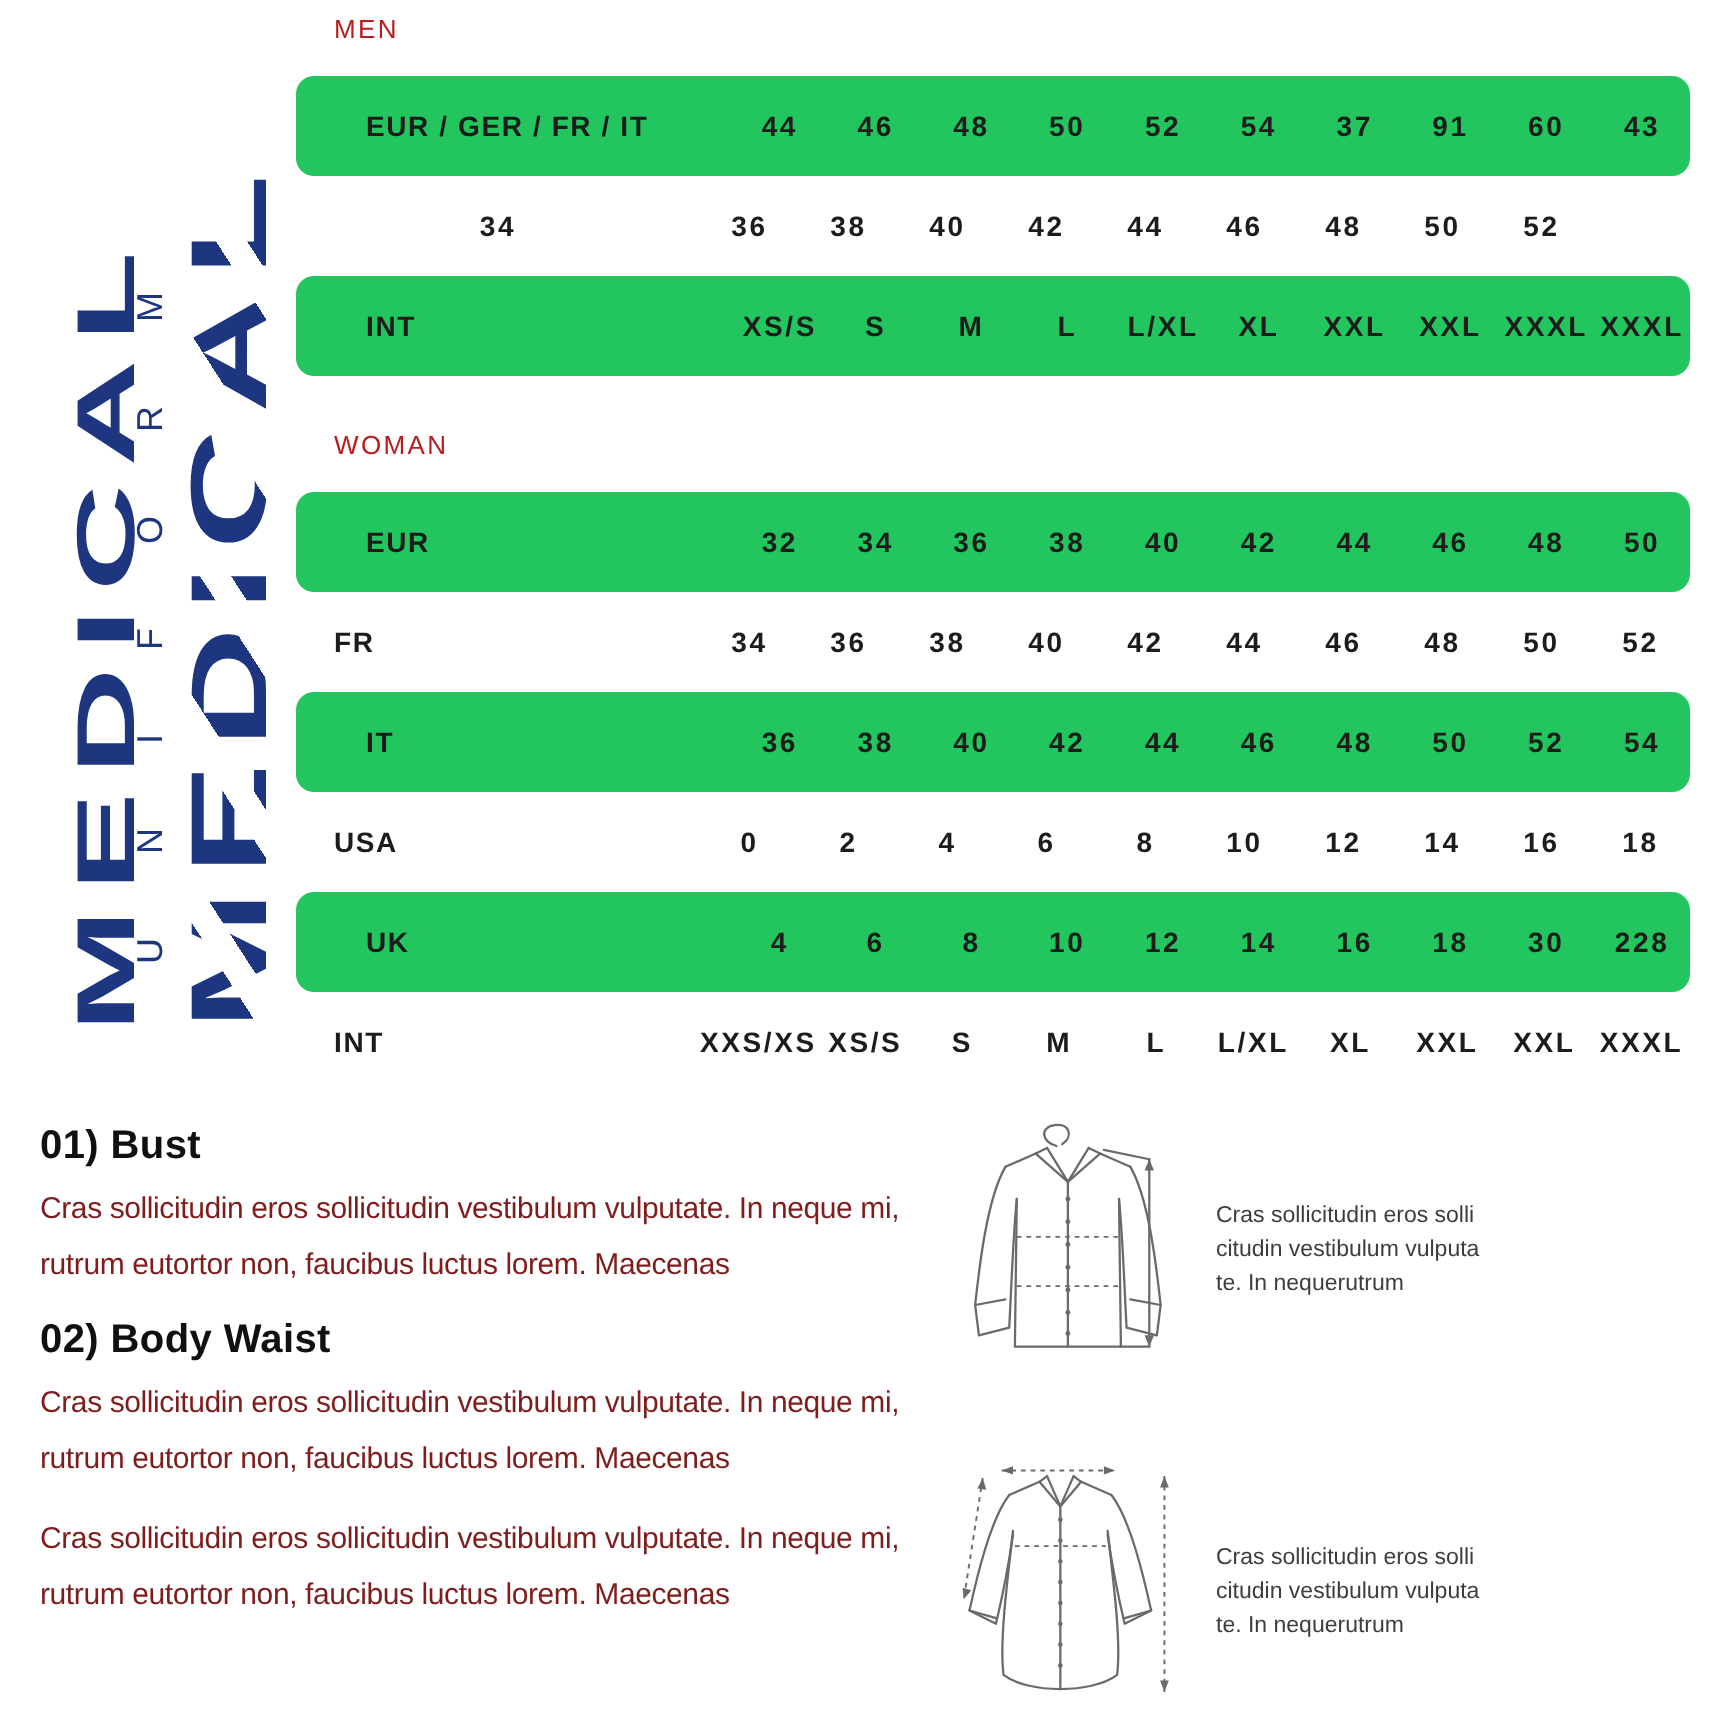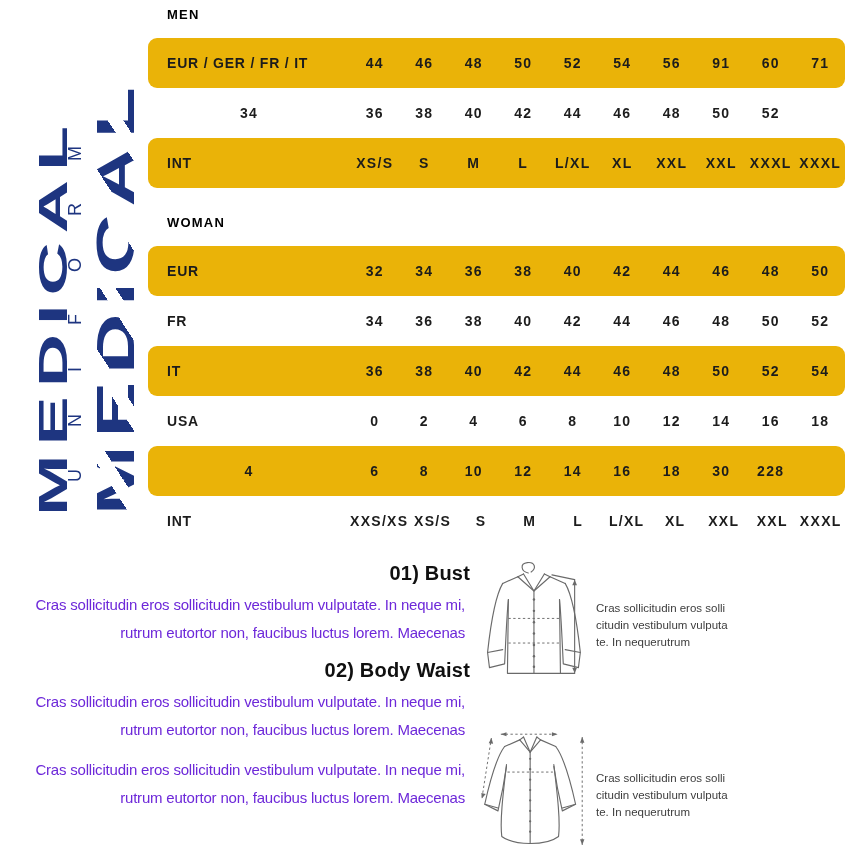--- a/index.html
+++ b/index.html
@@ -22,45 +22,45 @@
     -webkit-mask-image:repeating-linear-gradient(135deg,#000 0 30px,transparent 30px 41px);
             mask-image:repeating-linear-gradient(135deg,#000 0 30px,transparent 30px 41px);
   }
   .logo-sub{
     left:66px;top:482px;font-size:18px;font-weight:normal;letter-spacing:42px;
     transform:rotate(-90deg);
   }
   
   .tables{position:absolute;left:148px;top:0;width:697px;}
   .table-title{
-    padding:7px 0 0 19px;font-size:13px;font-weight:bold;letter-spacing:1.2px;
-    line-height:16px;margin-bottom:15px;color:#000000;
+    padding:7px 0 0 19px;font-size:13px;font-weight:normal;letter-spacing:1.2px;
+    line-height:16px;margin-bottom:15px;color:#b91c1c;
   }
   .table-title.woman{margin-top:20px;}
   .size-row{
     display:grid;grid-template-columns:202px repeat(10,1fr);
     align-items:center;height:50px;border-radius:9px;
   }
-  .size-row.shaded{background:#eab308;}
+  .size-row.shaded{background:#22c55e;padding-left:16px;}
   .row-label{
     padding-left:19px;font-size:14px;font-weight:bold;letter-spacing:0.8px;white-space:nowrap;
   }
   .cell{
     text-align:center;font-size:14px;font-weight:bold;letter-spacing:1.3px;white-space:nowrap;
   }
   
   .bottom{position:absolute;left:0;top:558px;width:858px;}
-  .descriptions{position:absolute;left:20px;top:0;width:450px;text-align:right;}
+  .descriptions{position:absolute;left:20px;top:0;width:450px;}
   .m-heading{font-size:20px;font-weight:bold;color:#101010;margin:4px 0 0;letter-spacing:0.2px;}
   .m-body{
-    font-size:15px;line-height:27.5px;color:#6d28d9;letter-spacing:-0.2px;
+    font-size:15px;line-height:27.5px;color:#7f1d1d;letter-spacing:-0.2px;
     margin:6px 0 13px;width:445px;
   }
   .figures{position:absolute;left:480px;top:0;width:378px;}
-  .figure{display:flex;align-items:flex-start;}
+  .figure{display:flex;align-items:flex-start;gap:12px;}
   .figure.second{margin-top:30px;}
   .fig-icon{flex:0 0 auto;}
   .fig-caption{margin:42px 0 0 10px;font-size:11.5px;line-height:17px;color:#3d3d3d;}
   svg .ln{fill:none;stroke:#6a6a6a;stroke-width:1.2;stroke-linecap:round;stroke-linejoin:round;}
   svg .dash{fill:none;stroke:#6a6a6a;stroke-width:1;stroke-dasharray:2.5 2.6;}
   svg .dot{fill:#6a6a6a;stroke:none;}
 </style>
 </head>
 <body>
 
@@ -76,24 +76,24 @@
     <div class="table-title">MEN</div>
     <div class="size-table">
         <div class="size-row shaded">
           <div class="row-label">EUR / GER / FR / IT</div>
           <div class="cell">44</div>
           <div class="cell">46</div>
           <div class="cell">48</div>
           <div class="cell">50</div>
           <div class="cell">52</div>
           <div class="cell">54</div>
-          <div class="cell">56</div>
+          <div class="cell">37</div>
           <div class="cell">91</div>
           <div class="cell">60</div>
-          <div class="cell">71</div>
+          <div class="cell">43</div>
         </div>
         <div class="size-row">
           <div class="cell">34</div>
           <div class="cell">36</div>
           <div class="cell">38</div>
           <div class="cell">40</div>
           <div class="cell">42</div>
           <div class="cell">44</div>
           <div class="cell">46</div>
           <div class="cell">48</div>
@@ -162,20 +162,21 @@
           <div class="cell">4</div>
           <div class="cell">6</div>
           <div class="cell">8</div>
           <div class="cell">10</div>
           <div class="cell">12</div>
           <div class="cell">14</div>
           <div class="cell">16</div>
           <div class="cell">18</div>
         </div>
         <div class="size-row shaded">
+          <div class="row-label">UK</div>
           <div class="cell">4</div>
           <div class="cell">6</div>
           <div class="cell">8</div>
           <div class="cell">10</div>
           <div class="cell">12</div>
           <div class="cell">14</div>
           <div class="cell">16</div>
           <div class="cell">18</div>
           <div class="cell">30</div>
           <div class="cell">228</div>

